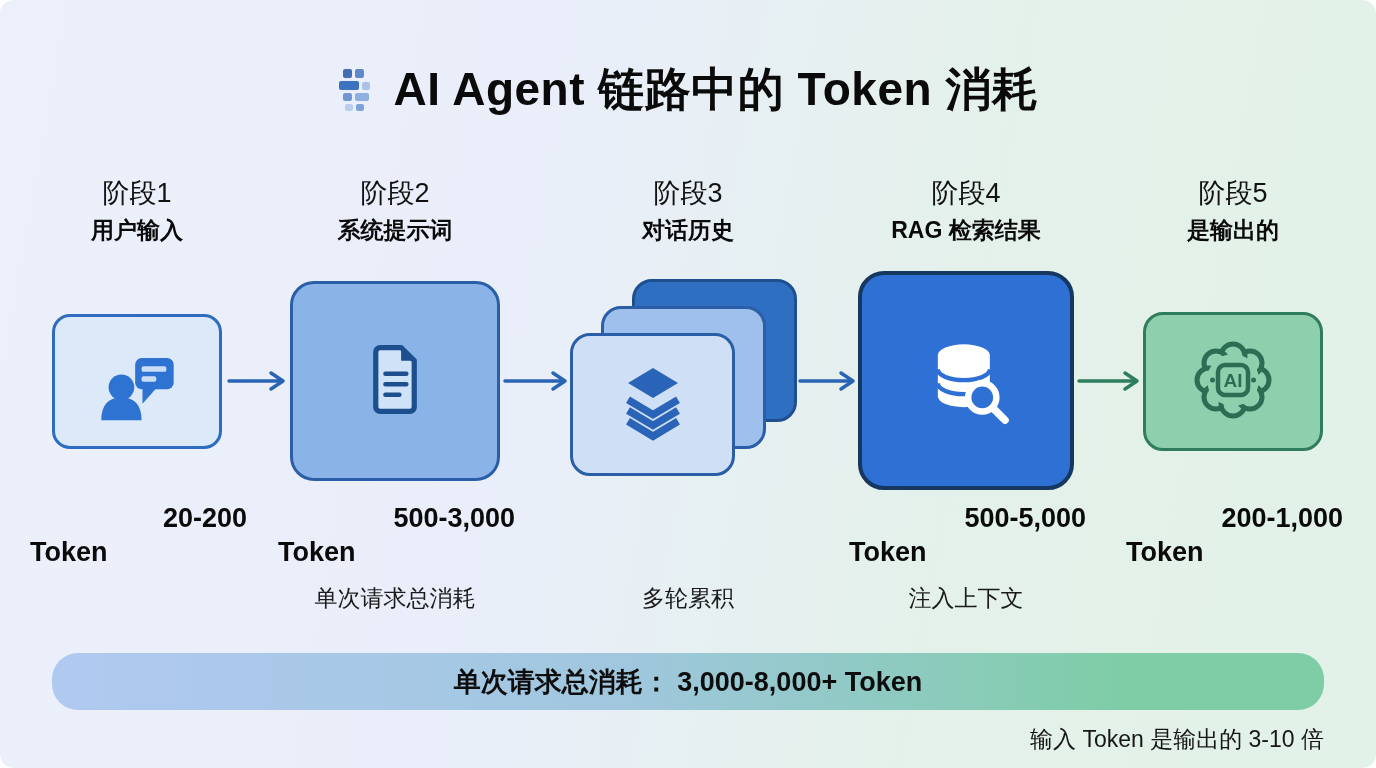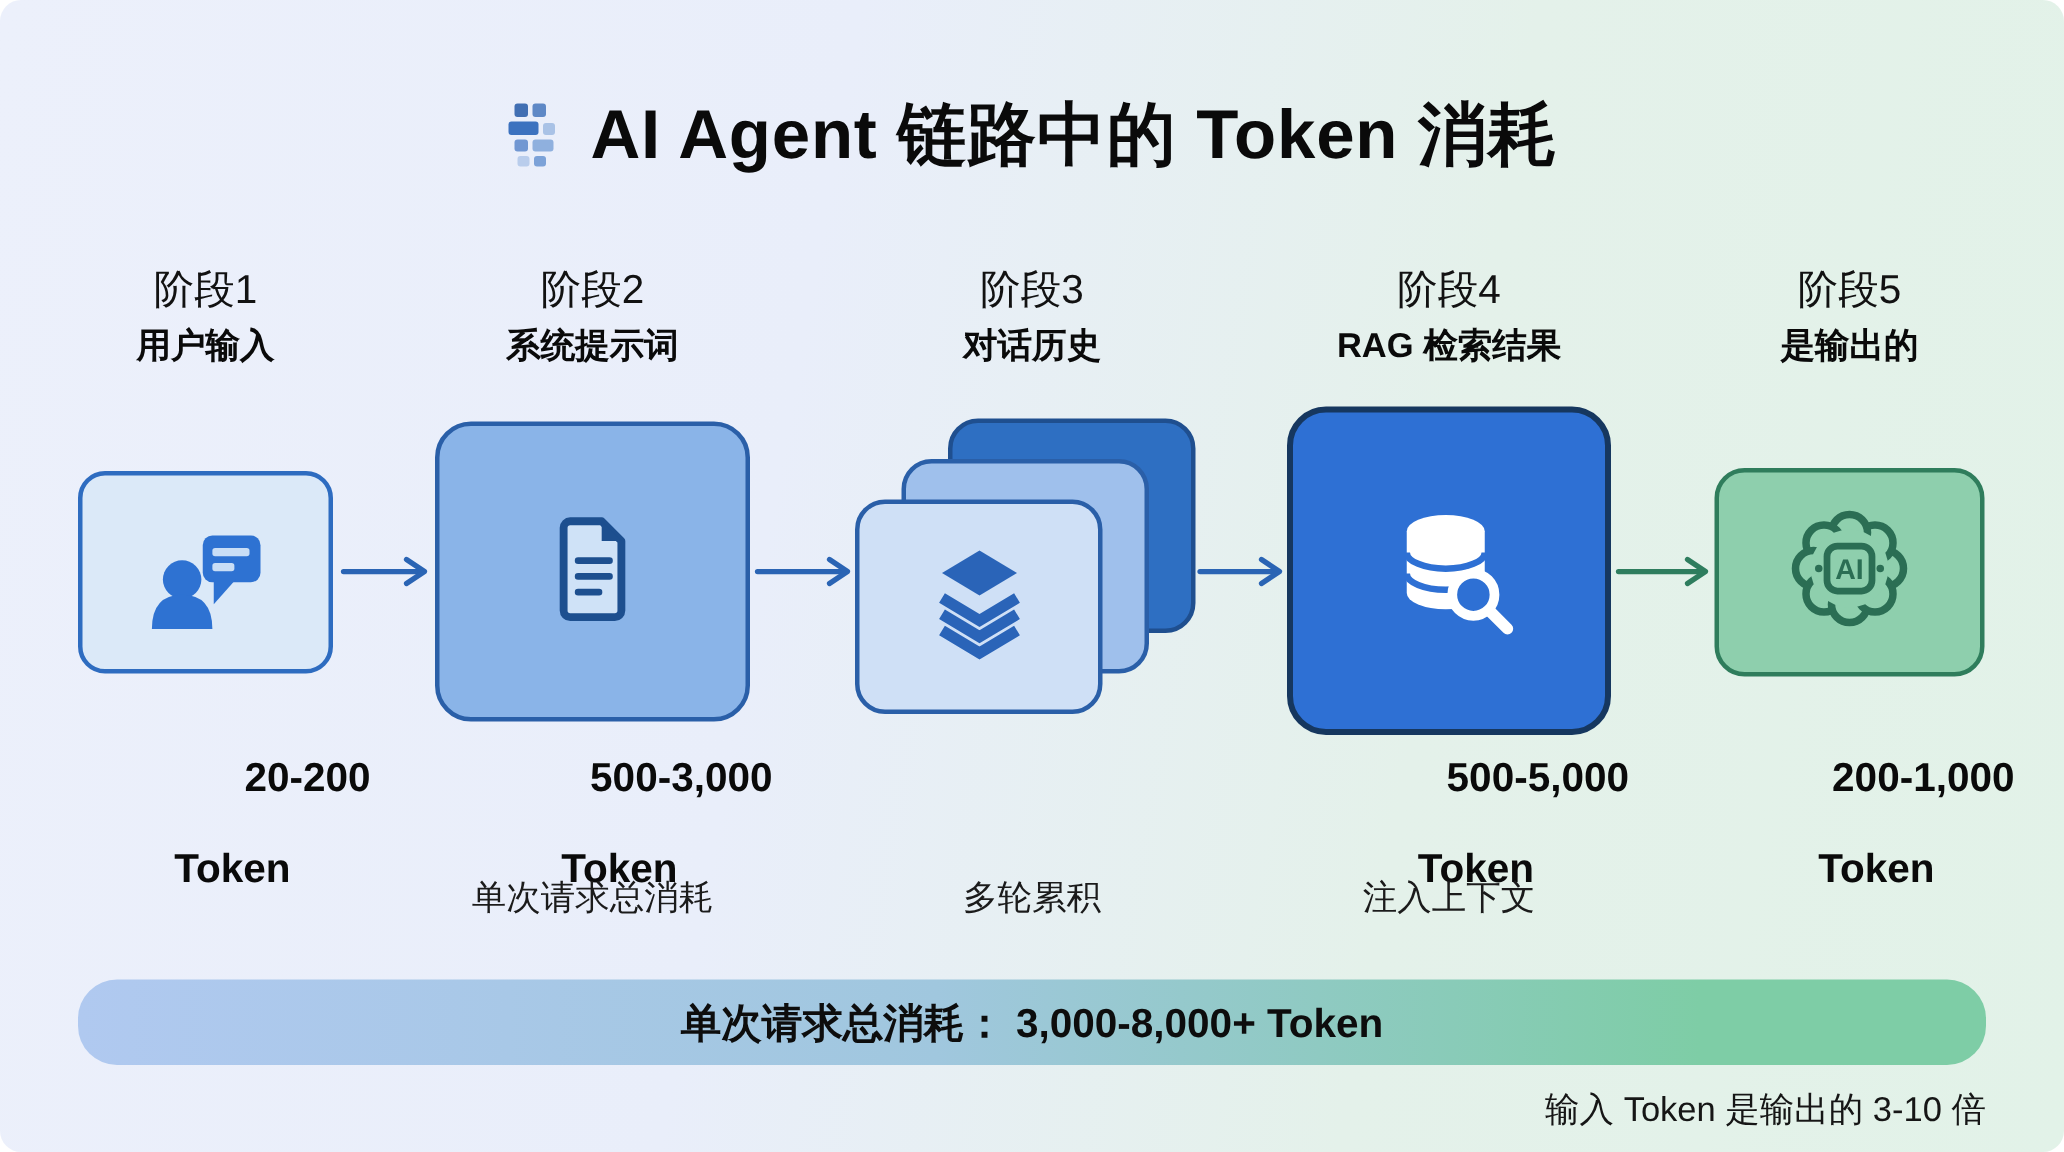--- a/index.html
+++ b/index.html
@@ -17,22 +17,22 @@
   .title-row h1{margin:0;font-size:46px;font-weight:800;letter-spacing:.5px;color:#0a0a0a;}
   .title-icon{display:flex;align-items:center;}
   
   .stage{position:absolute;top:175px;height:445px;}
   .stage .phase{position:absolute;top:0;left:0;width:100%;text-align:center;
     font-size:27px;font-weight:500;color:#121212;}
   .stage .sname{position:absolute;top:40px;left:0;width:100%;text-align:center;
     font-size:23px;font-weight:800;color:#0a0a0a;}
   .stage .amount{position:absolute;top:328px;left:0;width:100%;text-align:right;
     font-size:27px;font-weight:800;color:#0a0a0a;}
-  .stage .unit{position:absolute;top:362px;left:18px;width:100%;text-align:center;
-    font-size:27px;font-weight:800;color:#0a0a0a;margin-top:27px;}
+  .stage .unit{position:absolute;top:362px;left:3px;width:100%;text-align:left;
+    font-size:27px;font-weight:800;color:#0a0a0a;}
   .stage .note{position:absolute;top:408px;left:0;width:100%;text-align:center;
     font-size:23px;font-weight:400;color:#1b1b1b;}
   .box{position:absolute;left:50%;transform:translateX(-50%);
     display:flex;align-items:center;justify-content:center;box-sizing:border-box;}
   .s1{left:27px;width:220px;}
   .s1 .box{top:139px;width:170px;height:135px;border-radius:18px;
     background:#dbe9f8;border:3.5px solid #2e6cc0;}
   .s2{left:275px;width:240px;}
   .s2 .box{top:106px;width:210px;height:200px;border-radius:24px;
     background:#8ab4e8;border:3.5px solid #2a5fa8;}

